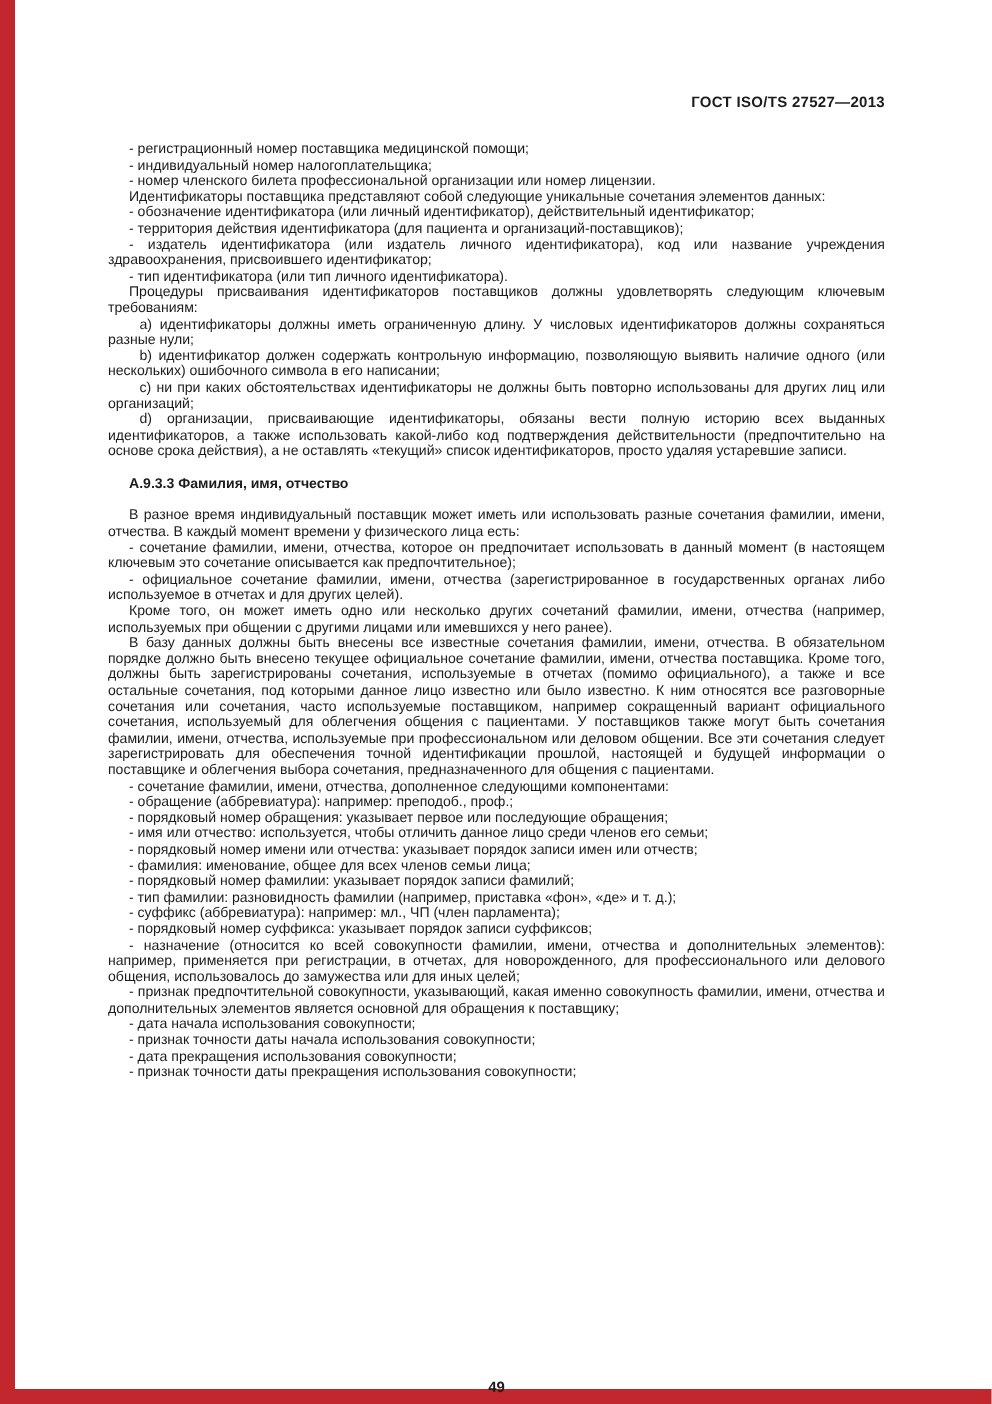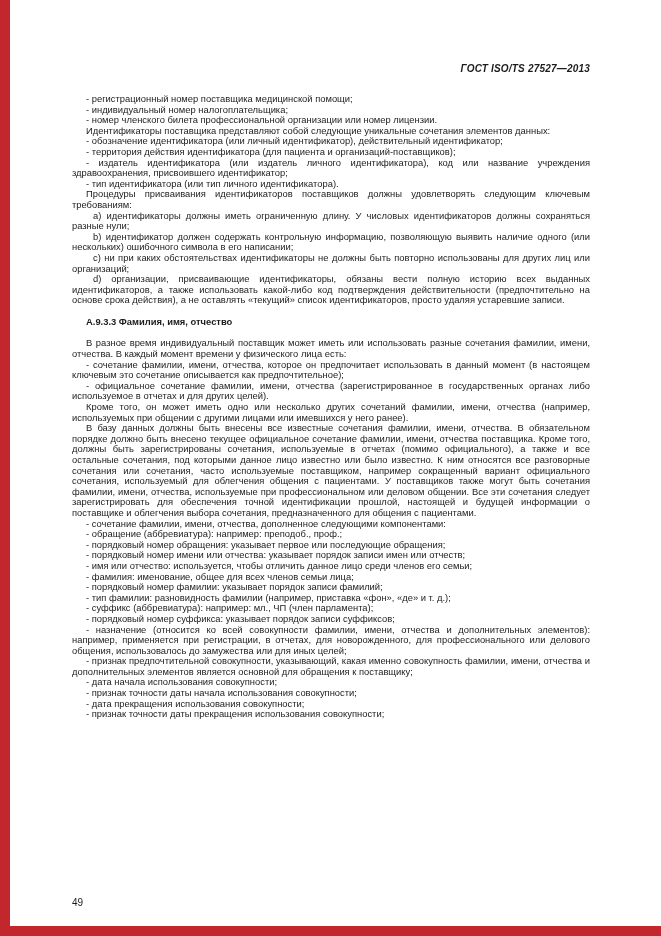--- a/index.html
+++ b/index.html
@@ -20,36 +20,35 @@
     position:absolute; left:0; top:926px;
     width:661px; height:10px;
     background:#c2272d;
   }
   .page-header {
     position:absolute; top:63px; left:72px; width:518px;
     text-align:right;
     font-weight:bold;
     font-size:10px;
     letter-spacing:0.2px;
-    font-style:italic;
   }
   .doc-body {
     position:absolute; top:94px; left:72px; width:518px;
     font-size:9.4px;
     line-height:10.6px;
     text-align:justify;
   }
   .blk { text-indent:14px; }
   .blk.letter { text-indent:21px; }
   .blk.heading { font-weight:bold; margin:11px 0; }
   .page-footer {
-    position:absolute; top:897px; left:72px; width:518px;
-    text-align:left;
+    position:absolute; top:920px; left:72px; width:518px;
+    text-align:center;
     font-size:10px;
-    font-weight:normal;
+    font-weight:bold;
   }
 </style>
 </head>
 <body>
 
 <div class="page">
   <div class="red-bar-left"></div>
   <div class="red-bar-bottom"></div>
 
   <div class="page-header">
@@ -72,22 +71,22 @@
       <p class="blk letter">d) организации, присваивающие идентификаторы, обязаны вести полную историю всех выданных идентификаторов, а также использовать какой-либо код подтверждения действительности (предпочтительно на основе срока действия), а не оставлять «текущий» список идентификаторов, просто удаляя устаревшие записи.</p>
       <p class="blk heading">А.9.3.3 Фамилия, имя, отчество</p>
       <p class="blk para">В разное время индивидуальный поставщик может иметь или использовать разные сочетания фамилии, имени, отчества. В каждый момент времени у физического лица есть:</p>
       <p class="blk dash">- сочетание фамилии, имени, отчества, которое он предпочитает использовать в данный момент (в настоящем ключевым это сочетание описывается как предпочтительное);</p>
       <p class="blk dash">- официальное сочетание фамилии, имени, отчества (зарегистрированное в государственных органах либо используемое в отчетах и для других целей).</p>
       <p class="blk para">Кроме того, он может иметь одно или несколько других сочетаний фамилии, имени, отчества (например, используемых при общении с другими лицами или имевшихся у него ранее).</p>
       <p class="blk para">В базу данных должны быть внесены все известные сочетания фамилии, имени, отчества. В обязательном порядке должно быть внесено текущее официальное сочетание фамилии, имени, отчества поставщика. Кроме того, должны быть зарегистрированы сочетания, используемые в отчетах (помимо официального), а также и все остальные сочетания, под которыми данное лицо известно или было известно. К ним относятся все разговорные сочетания или сочетания, часто используемые поставщиком, например сокращенный вариант официального сочетания, используемый для облегчения общения с пациентами. У поставщиков также могут быть сочетания фамилии, имени, отчества, используемые при профессиональном или деловом общении. Все эти сочетания следует зарегистрировать для обеспечения точной идентификации прошлой, настоящей и будущей информации о поставщике и облегчения выбора сочетания, предназначенного для общения с пациентами.</p>
       <p class="blk dash">- сочетание фамилии, имени, отчества, дополненное следующими компонентами:</p>
       <p class="blk dash">- обращение (аббревиатура): например: преподоб., проф.;</p>
       <p class="blk dash">- порядковый номер обращения: указывает первое или последующие обращения;</p>
+      <p class="blk dash">- имя или отчество: используется, чтобы отличить данное лицо среди членов его семьи;</p>
       <p class="blk dash">- порядковый номер имени или отчества: указывает порядок записи имен или отчеств;</p>
-      <p class="blk dash">- имя или отчество: используется, чтобы отличить данное лицо среди членов его семьи;</p>
       <p class="blk dash">- фамилия: именование, общее для всех членов семьи лица;</p>
       <p class="blk dash">- порядковый номер фамилии: указывает порядок записи фамилий;</p>
       <p class="blk dash">- тип фамилии: разновидность фамилии (например, приставка «фон», «де» и т. д.);</p>
       <p class="blk dash">- суффикс (аббревиатура): например: мл., ЧП (член парламента);</p>
       <p class="blk dash">- порядковый номер суффикса: указывает порядок записи суффиксов;</p>
       <p class="blk dash">- назначение (относится ко всей совокупности фамилии, имени, отчества и дополнительных элементов): например, применяется при регистрации, в отчетах, для новорожденного, для профессионального или делового общения, использовалось до замужества или для иных целей;</p>
       <p class="blk dash">- признак предпочтительной совокупности, указывающий, какая именно совокупность фамилии, имени, отчества и дополнительных элементов является основной для обращения к поставщику;</p>
       <p class="blk dash">- дата начала использования совокупности;</p>
       <p class="blk dash">- признак точности даты начала использования совокупности;</p>
       <p class="blk dash">- дата прекращения использования совокупности;</p>

